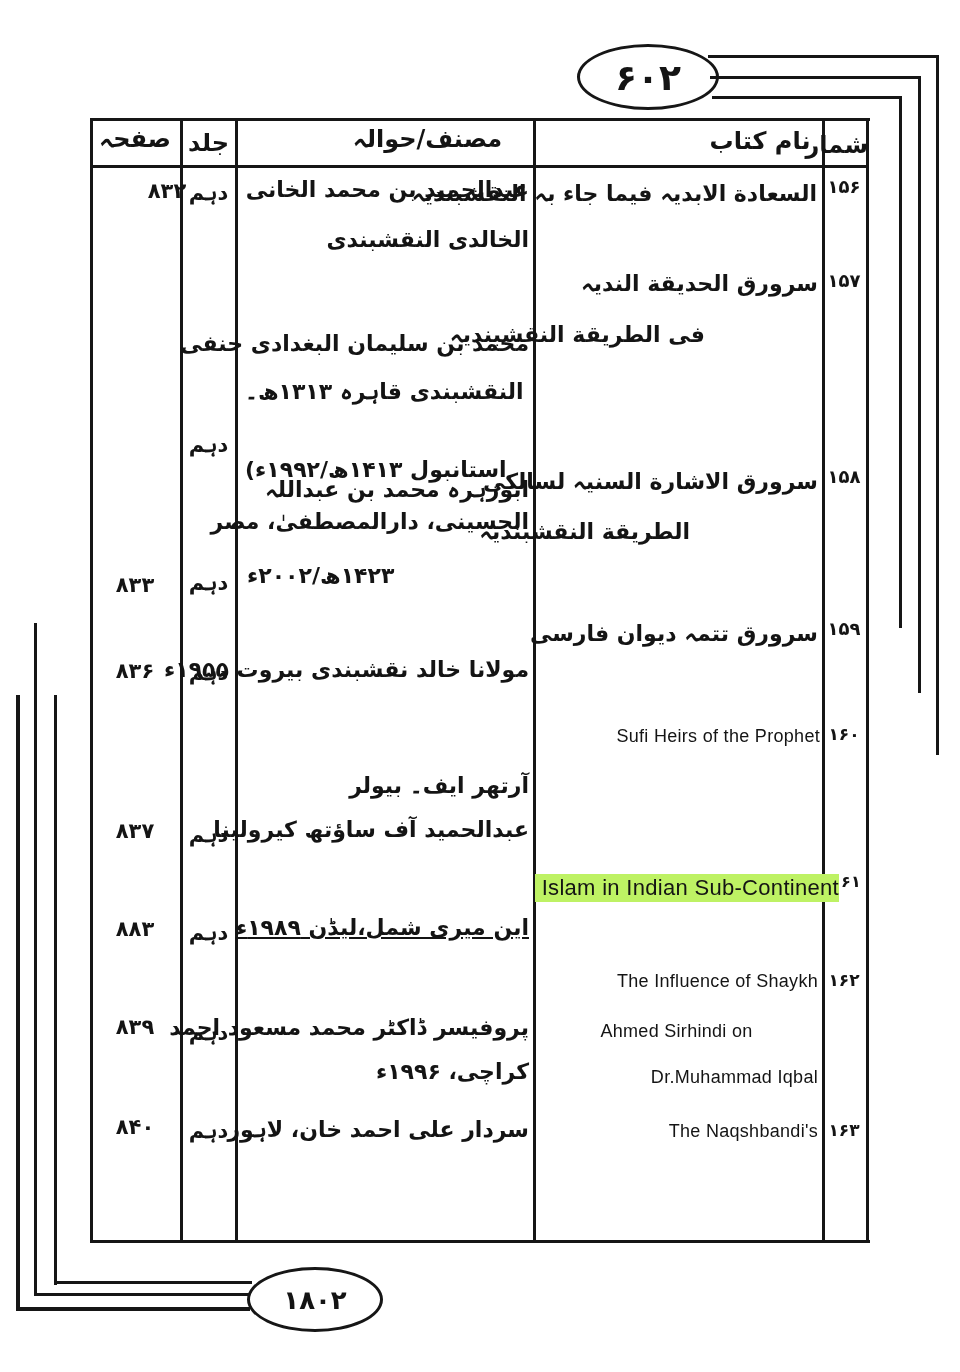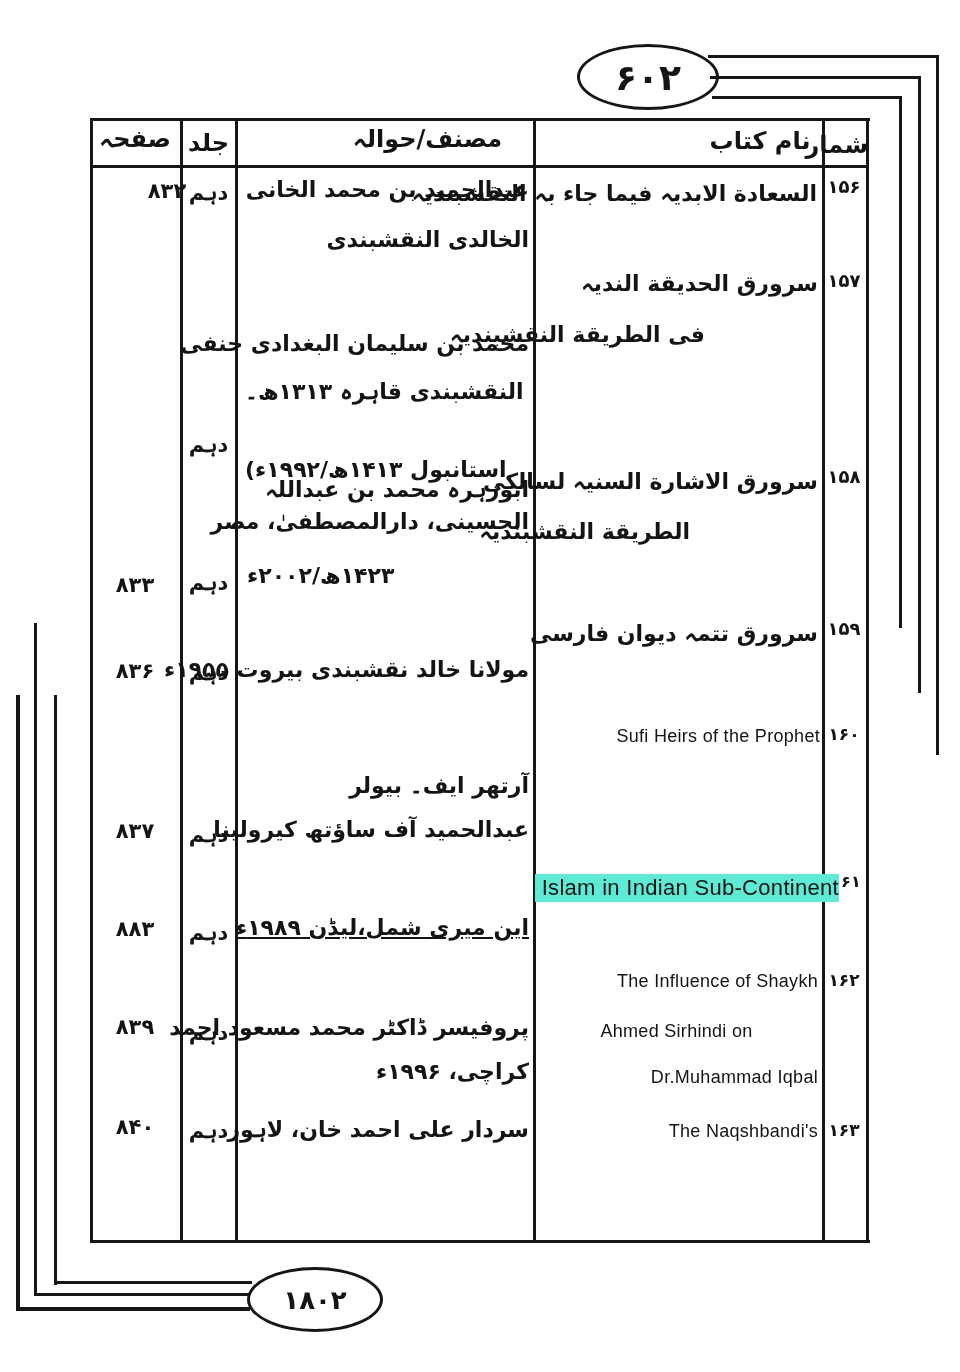--- a/index.html
+++ b/index.html
@@ -83,21 +83,21 @@
 <div class="cell ur num c" style="left:93px;top:658px;width:84px;">۸۳۶</div>
 
 <div class="cell ur ser c" style="left:823px;top:724px;width:42px;font-size:17px;">۱۶۰</div>
 <div class="cell en r" style="left:535px;top:725px;width:285px;padding-right:2px;">Sufi Heirs of the Prophet</div>
 <div class="cell ur r" style="left:243px;top:772px;width:286px;padding-right:28px;">آرتھر ایف۔ بیولر</div>
 <div class="cell ur r" style="left:243px;top:816px;width:286px;padding-right:8px;">عبدالحمید آف ساؤتھ کیرولینا</div>
 <div class="cell ur num c" style="left:181px;top:822px;width:55px;">دہم</div>
 <div class="cell ur num c" style="left:93px;top:818px;width:84px;">۸۳۷</div>
 
 <div class="cell ur ser c" style="left:826px;top:872px;width:40px;font-size:16px;">۱۶۱</div>
-<div class="cell en r" style="left:535px;top:874px;width:304px;font-size:22px;background:#5eead4;">Islam in Indian Sub-Continent</div>
+<div class="cell en r" style="left:535px;top:874px;width:304px;font-size:22px;background:#bef264;">Islam in Indian Sub-Continent</div>
 <div class="cell ur r" style="left:243px;top:914px;width:286px;padding-right:6px;text-decoration:underline;">این میری شمل،لیڈن ۱۹۸۹ء</div>
 <div class="cell ur num c" style="left:181px;top:920px;width:55px;">دہم</div>
 <div class="cell ur num c" style="left:93px;top:916px;width:84px;">۸۸۳</div>
 
 <div class="cell ur ser c" style="left:823px;top:970px;width:42px;font-size:17px;">۱۶۲</div>
 <div class="cell en r" style="left:535px;top:970px;width:283px;padding-right:6px;">The Influence of Shaykh</div>
 <div class="cell en c" style="left:535px;top:1020px;width:283px;">Ahmed Sirhindi on</div>
 <div class="cell en r" style="left:535px;top:1066px;width:283px;padding-right:2px;">Dr.Muhammad Iqbal</div>
 <div class="cell ur r" style="left:243px;top:1014px;width:286px;padding-right:4px;">پروفیسر ڈاکٹر محمد مسعود احمد</div>
 <div class="cell ur r" style="left:243px;top:1058px;width:286px;padding-right:28px;">کراچی، ۱۹۹۶ء</div>

